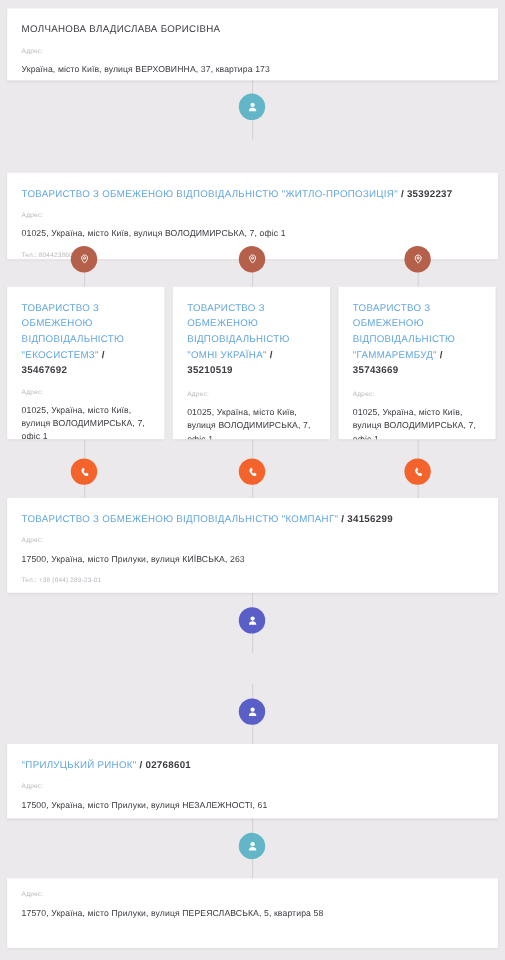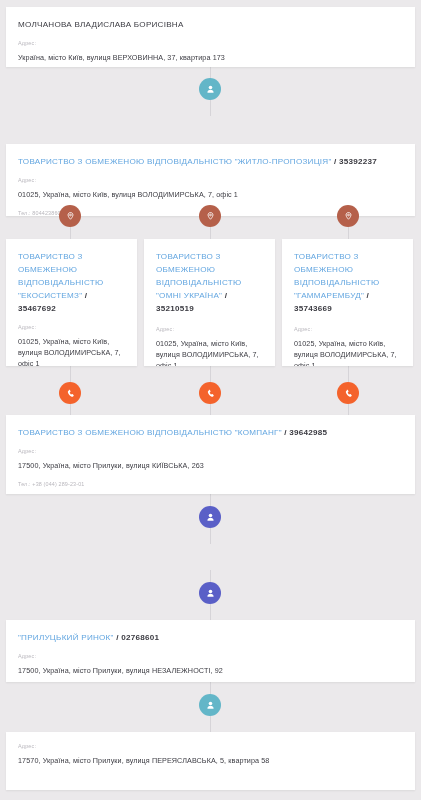--- a/index.html
+++ b/index.html
@@ -203,21 +203,21 @@
   </div>
   <div class="node node-phone" style="left:337px; top:382px;">
     <svg width="11" height="11" viewBox="0 0 16 16" fill="#ffffff" aria-hidden="true">
       <path d="M5.6 2.6c.5-.3 1.1-.1 1.4.4l.9 1.5c.3.5.2 1.1-.3 1.4l-.5.4c-.2.2-.3.4-.2.7.3.9.9 1.7 1.7 2.3.2.2.5.2.7 0l.5-.4c.4-.3 1-.3 1.4.1l1.2 1.2c.4.4.4 1 0 1.4l-.7.7c-.5.5-1.3.6-2 .3-2.6-1.2-4.7-3.5-5.5-6.2-.2-.7 0-1.4.5-1.9l.9-.9z"></path>
     </svg>
   </div>
 
   <div class="card" style="left:6px; top:415px; width:409px; height:79px;">
     <div class="card-title link">
       <span>ТОВАРИСТВО З ОБМЕЖЕНОЮ ВІДПОВІДАЛЬНІСТЮ "КОМПАНГ"</span>
-      <span class="code">/ 39642985</span>
+      <span class="code">/ 34156299</span>
     </div>
     <div class="label">Адрес:</div>
     <div class="addr">17500, Україна, місто Прилуки, вулиця КИЇВСЬКА, 263</div>
     <div class="tel">Тел.: +38 (044) 289-23-01</div>
   </div>
 
   <div class="node node-person-p" style="left:199px; top:506px;">
     <svg width="11" height="11" viewBox="0 0 16 16" fill="#ffffff" aria-hidden="true">
       <circle cx="8" cy="5" r="2.6"></circle>
       <path d="M8 8.4c-2.6 0-4.4 1.5-4.4 3.4v.8h8.8v-.8c0-1.9-1.8-3.4-4.4-3.4z"></path>
@@ -231,21 +231,21 @@
       <path d="M8 8.4c-2.6 0-4.4 1.5-4.4 3.4v.8h8.8v-.8c0-1.9-1.8-3.4-4.4-3.4z"></path>
     </svg>
   </div>
 
   <div class="card" style="left:6px; top:620px; width:409px; height:62px;">
     <div class="card-title link">
       <span>"ПРИЛУЦЬКИЙ РИНОК"</span>
       <span class="code">/ 02768601</span>
     </div>
     <div class="label">Адрес:</div>
-    <div class="addr">17500, Україна, місто Прилуки, вулиця НЕЗАЛЕЖНОСТІ, 92</div>
+    <div class="addr">17500, Україна, місто Прилуки, вулиця НЕЗАЛЕЖНОСТІ, 61</div>
 
   </div>
 
   <div class="node node-person" style="left:199px; top:694px;">
     <svg width="11" height="11" viewBox="0 0 16 16" fill="#ffffff" aria-hidden="true">
       <circle cx="8" cy="5" r="2.6"></circle>
       <path d="M8 8.4c-2.6 0-4.4 1.5-4.4 3.4v.8h8.8v-.8c0-1.9-1.8-3.4-4.4-3.4z"></path>
     </svg>
   </div>
 

